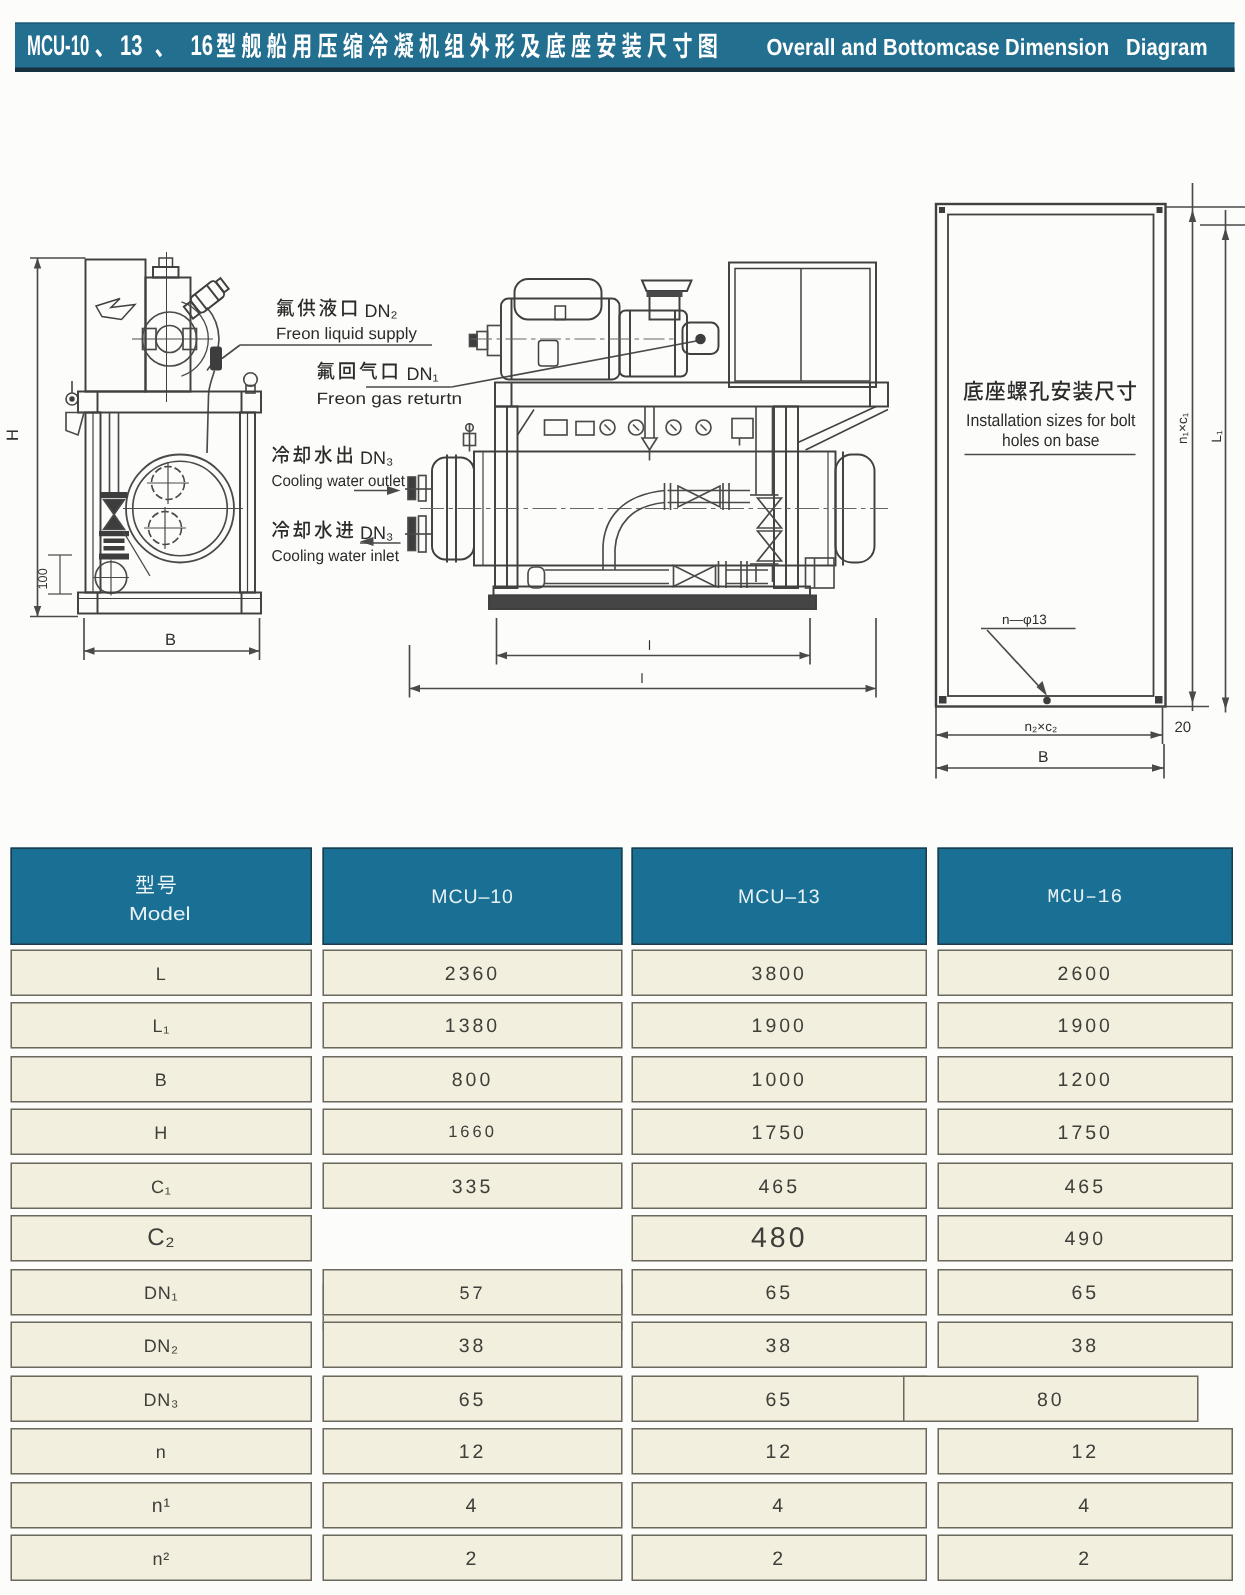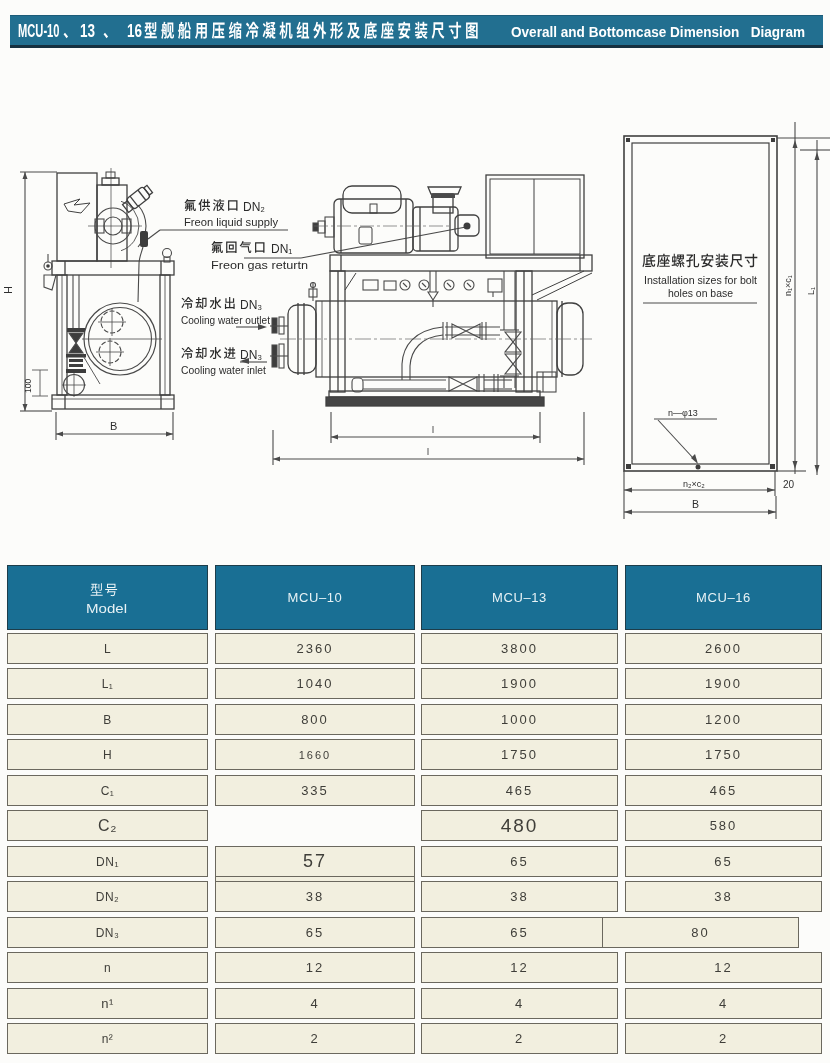--- a/index.html
+++ b/index.html
@@ -496,31 +496,31 @@
     <use href="#gr40" transform="translate(90.0,595.0) scale(0.0133,-0.0140)" fill="#eef5f7"></use>
     <use href="#gr41" transform="translate(104.5,595.0) scale(0.0133,-0.0140)" fill="#eef5f7"></use>
     <text x="86" y="613" fill="#e8f2f5" font-size="12.5" textLength="41" lengthAdjust="spacingAndGlyphs">Model</text>
   </svg>
 <div class="hcell" style="left:215px;top:565px;width:198px;height:63px;">
     <span>MCU–10</span>
   </div>
 <div class="hcell" style="left:421px;top:565px;width:195px;height:63px;">
     <span>MCU–13</span>
   </div>
-<div class="hcell" style="left:625px;top:565px;width:195px;height:63px;">
+<div class="hcell" style="left:625px;top:565px;width:195px;height:63px;font-family:Liberation Mono, monospace;">
     <span>MCU–16</span>
   </div>
 
 <div class="cell" style="left:7px;top:633px;width:199px;height:29px;font-size:12px;letter-spacing:0.5px">L</div>
 <div class="cell" style="left:215px;top:633px;width:198px;height:29px;font-size:13px;letter-spacing:2px">2360</div>
 <div class="cell" style="left:421px;top:633px;width:195px;height:29px;font-size:13px;letter-spacing:2px">3800</div>
 <div class="cell" style="left:625px;top:633px;width:195px;height:29px;font-size:13px;letter-spacing:2px">2600</div>
 
 <div class="cell" style="left:7px;top:668px;width:199px;height:29px;font-size:12px;letter-spacing:0.5px">L₁</div>
-<div class="cell" style="left:215px;top:668px;width:198px;height:29px;font-size:13px;letter-spacing:2px">1040</div>
+<div class="cell" style="left:215px;top:668px;width:198px;height:29px;font-size:13px;letter-spacing:2px">1380</div>
 <div class="cell" style="left:421px;top:668px;width:195px;height:29px;font-size:13px;letter-spacing:2px">1900</div>
 <div class="cell" style="left:625px;top:668px;width:195px;height:29px;font-size:13px;letter-spacing:2px">1900</div>
 
 <div class="cell" style="left:7px;top:704px;width:199px;height:29px;font-size:12px;letter-spacing:0.5px">B</div>
 <div class="cell" style="left:215px;top:704px;width:198px;height:29px;font-size:13px;letter-spacing:2px">800</div>
 <div class="cell" style="left:421px;top:704px;width:195px;height:29px;font-size:13px;letter-spacing:2px">1000</div>
 <div class="cell" style="left:625px;top:704px;width:195px;height:29px;font-size:13px;letter-spacing:2px">1200</div>
 
 <div class="cell" style="left:7px;top:739px;width:199px;height:29px;font-size:12px;letter-spacing:0.5px">H</div>
 <div class="cell" style="left:215px;top:739px;width:198px;height:29px;font-size:11px;letter-spacing:2px">1660</div>
@@ -528,24 +528,24 @@
 <div class="cell" style="left:625px;top:739px;width:195px;height:29px;font-size:13px;letter-spacing:2px">1750</div>
 
 <div class="cell" style="left:7px;top:775px;width:199px;height:29px;font-size:12px;letter-spacing:0.5px">C₁</div>
 <div class="cell" style="left:215px;top:775px;width:198px;height:29px;font-size:13px;letter-spacing:2px">335</div>
 <div class="cell" style="left:421px;top:775px;width:195px;height:29px;font-size:13px;letter-spacing:2px">465</div>
 <div class="cell" style="left:625px;top:775px;width:195px;height:29px;font-size:13px;letter-spacing:2px">465</div>
 
 <div class="cell" style="left:7px;top:810px;width:199px;height:29px;font-size:16px;letter-spacing:0.5px">C₂</div>
 <div class="cell" style="left:215px;top:856px;width:198px;height:29px;font-size:13px;letter-spacing:2px">380</div>
 <div class="cell" style="left:421px;top:810px;width:195px;height:29px;font-size:19px;letter-spacing:2px">480</div>
-<div class="cell" style="left:625px;top:810px;width:195px;height:29px;font-size:13px;letter-spacing:2px">580</div>
+<div class="cell" style="left:625px;top:810px;width:195px;height:29px;font-size:13px;letter-spacing:2px">490</div>
 
 <div class="cell" style="left:7px;top:846px;width:199px;height:29px;font-size:12px;letter-spacing:0.5px">DN₁</div>
-<div class="cell" style="left:215px;top:846px;width:198px;height:29px;font-size:18px;letter-spacing:2px">57</div>
+<div class="cell" style="left:215px;top:846px;width:198px;height:29px;font-size:12px;letter-spacing:2px">57</div>
 <div class="cell" style="left:421px;top:846px;width:195px;height:29px;font-size:13px;letter-spacing:2px">65</div>
 <div class="cell" style="left:625px;top:846px;width:195px;height:29px;font-size:13px;letter-spacing:2px">65</div>
 
 <div class="cell" style="left:7px;top:881px;width:199px;height:29px;font-size:12px;letter-spacing:0.5px">DN₂</div>
 <div class="cell" style="left:215px;top:881px;width:198px;height:29px;font-size:13px;letter-spacing:2px">38</div>
 <div class="cell" style="left:421px;top:881px;width:195px;height:29px;font-size:13px;letter-spacing:2px">38</div>
 <div class="cell" style="left:625px;top:881px;width:195px;height:29px;font-size:13px;letter-spacing:2px">38</div>
 
 <div class="cell" style="left:7px;top:917px;width:199px;height:29px;font-size:12px;letter-spacing:0.5px">DN₃</div>
 <div class="cell" style="left:215px;top:917px;width:198px;height:29px;font-size:13px;letter-spacing:2px">65</div>

